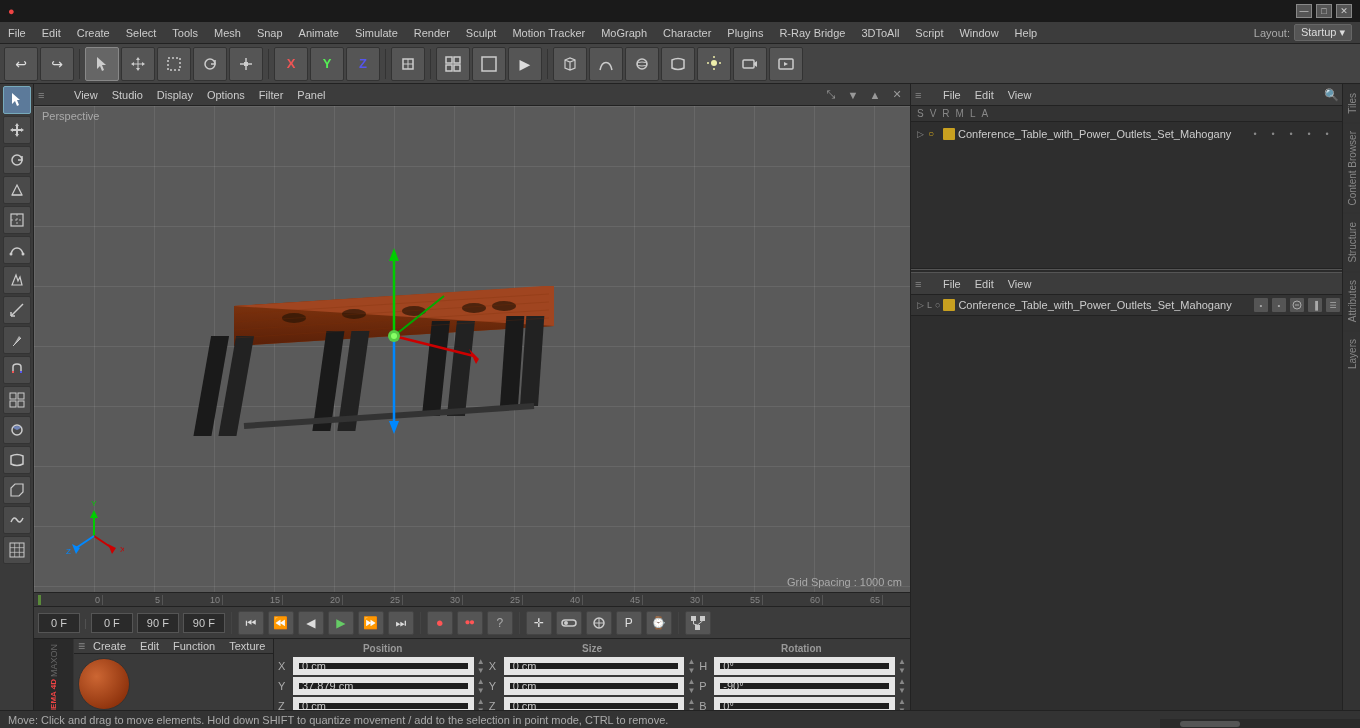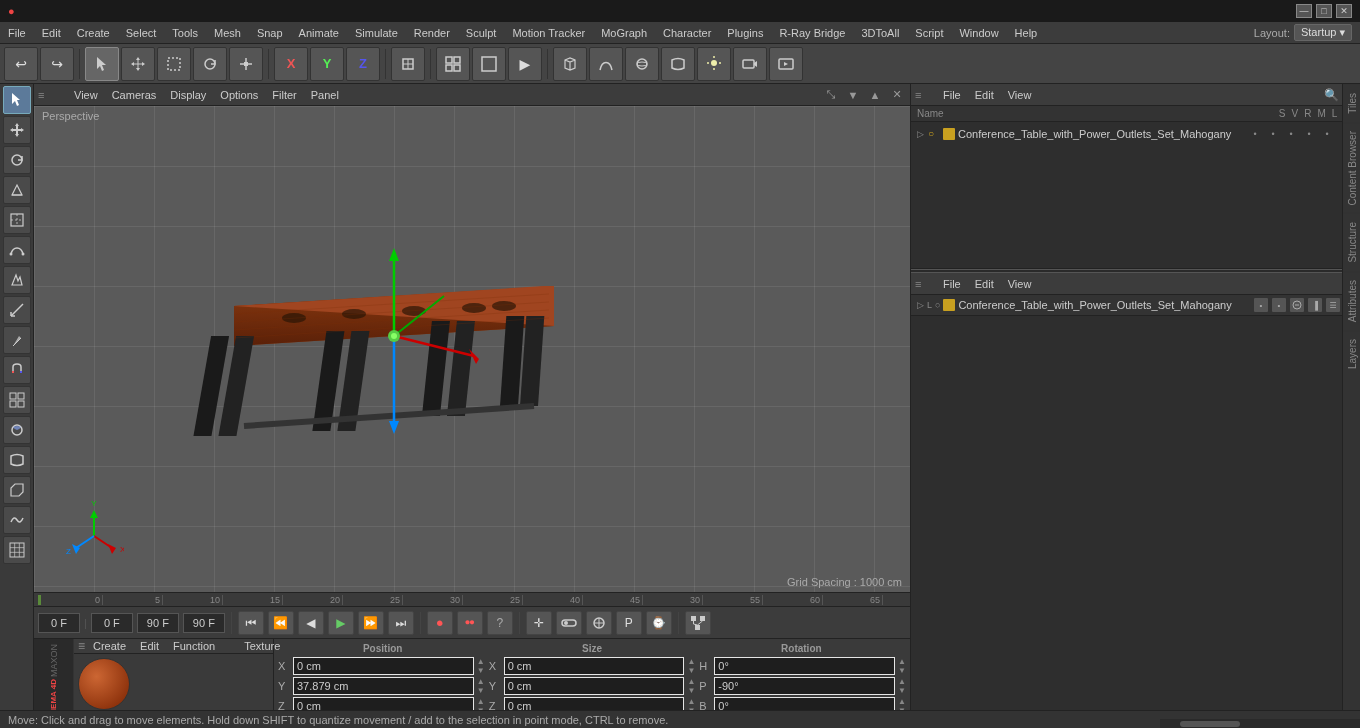--- a/index.html
+++ b/index.html
@@ -301,21 +301,21 @@
       align-items: center;
       gap: 3px;
     }
     .coord-label {
       font-size: 11px;
       color: #aaa;
       width: 12px;
     }
     .coord-input {
       background: #1e1e1e;
-      border: 1px solid #e5e5e5;
+      border: 6px solid #e5e5e5;
       color: #ccc;
       font-size: 11px;
       padding: 1px 3px;
       flex: 1;
       height: 18px;
     }
     .coord-arrows {
       display: flex;
       flex-direction: column;
     }
@@ -644,21 +644,21 @@
     </div>
   </div>
 
   <div style="flex:1; display:flex; flex-direction:column; min-width:0;">
 
     <div style="flex:1; display:flex; flex-direction:column; min-height:0;">
 
       <div id="viewport-header">
         <span style="width:28px; color:#888; cursor:pointer;">≡</span>
         <span class="viewport-header-btn">View</span>
-        <span class="viewport-header-btn">Cameras</span>
+        <span class="viewport-header-btn">Studio</span>
         <span class="viewport-header-btn">Display</span>
         <span class="viewport-header-btn">Options</span>
         <span class="viewport-header-btn">Filter</span>
         <span class="viewport-header-btn">Panel</span>
         <div class="viewport-icons">
           <div class="viewport-icon-btn">⤡</div>
           <div class="viewport-icon-btn">▼</div>
           <div class="viewport-icon-btn">▲</div>
           <div class="viewport-icon-btn">✕</div>
         </div>
@@ -822,21 +822,21 @@
         <span style="font-size:8px; color:#e44; writing-mode:vertical-rl; transform:rotate(180deg); font-weight:bold;">CINEMA 4D</span>
       </div>
 
       <div style="display:flex; flex-direction:column; flex:none; width:200px; border-right:1px solid #222;">
 
         <div style="background:#3c3c3c; height:22px; display:flex; align-items:center; padding:0 4px; border-bottom:1px solid #222; gap:2px;">
           <span style="width:20px; color:#888; cursor:pointer; font-size:12px;">≡</span>
           <span class="menu-item" style="padding:1px 6px;">Create</span>
           <span class="menu-item" style="padding:1px 6px;">Edit</span>
           <span class="menu-item" style="padding:1px 6px;">Function</span>
-          <span class="menu-item" style="padding:1px 6px;margin-left:15px;">Texture</span>
+          <span class="menu-item" style="padding:1px 6px;">Texture</span>
         </div>
 
         <div style="display:flex; align-items:center; padding:4px; flex:1;">
           <div style="display:flex; flex-direction:column; align-items:center; gap:2px;">
             <div class="material-swatch"></div>
             <span class="material-label">Confere</span>
           </div>
         </div>
       </div>
 
@@ -952,21 +952,20 @@
       <div style="background:#3c3c3c; height:22px; display:flex; align-items:center; padding:0 4px; border-bottom:1px solid #222; gap:2px;">
         <span style="width:20px; color:#888; cursor:pointer;">≡</span>
         <span class="panel-menu-item">File</span>
         <span class="panel-menu-item">Edit</span>
         <span class="panel-menu-item">View</span>
         <span style="margin-left:auto; color:#888; font-size:12px; cursor:pointer;">🔍</span>
         <span style="color:#888; font-size:12px; cursor:pointer;">🔖</span>
       </div>
 
       <div style="display:flex; align-items:center; padding:2px 6px; background:#333; border-bottom:1px solid #222; font-size:10px; color:#888;">
-        <span style="flex:1;">Name</span>
         <div style="display:flex; gap:6px; padding-right:4px;">
           <span>S</span>
           <span>V</span>
           <span>R</span>
           <span>M</span>
           <span>L</span>
           <span>A</span>
         </div>
       </div>
 

